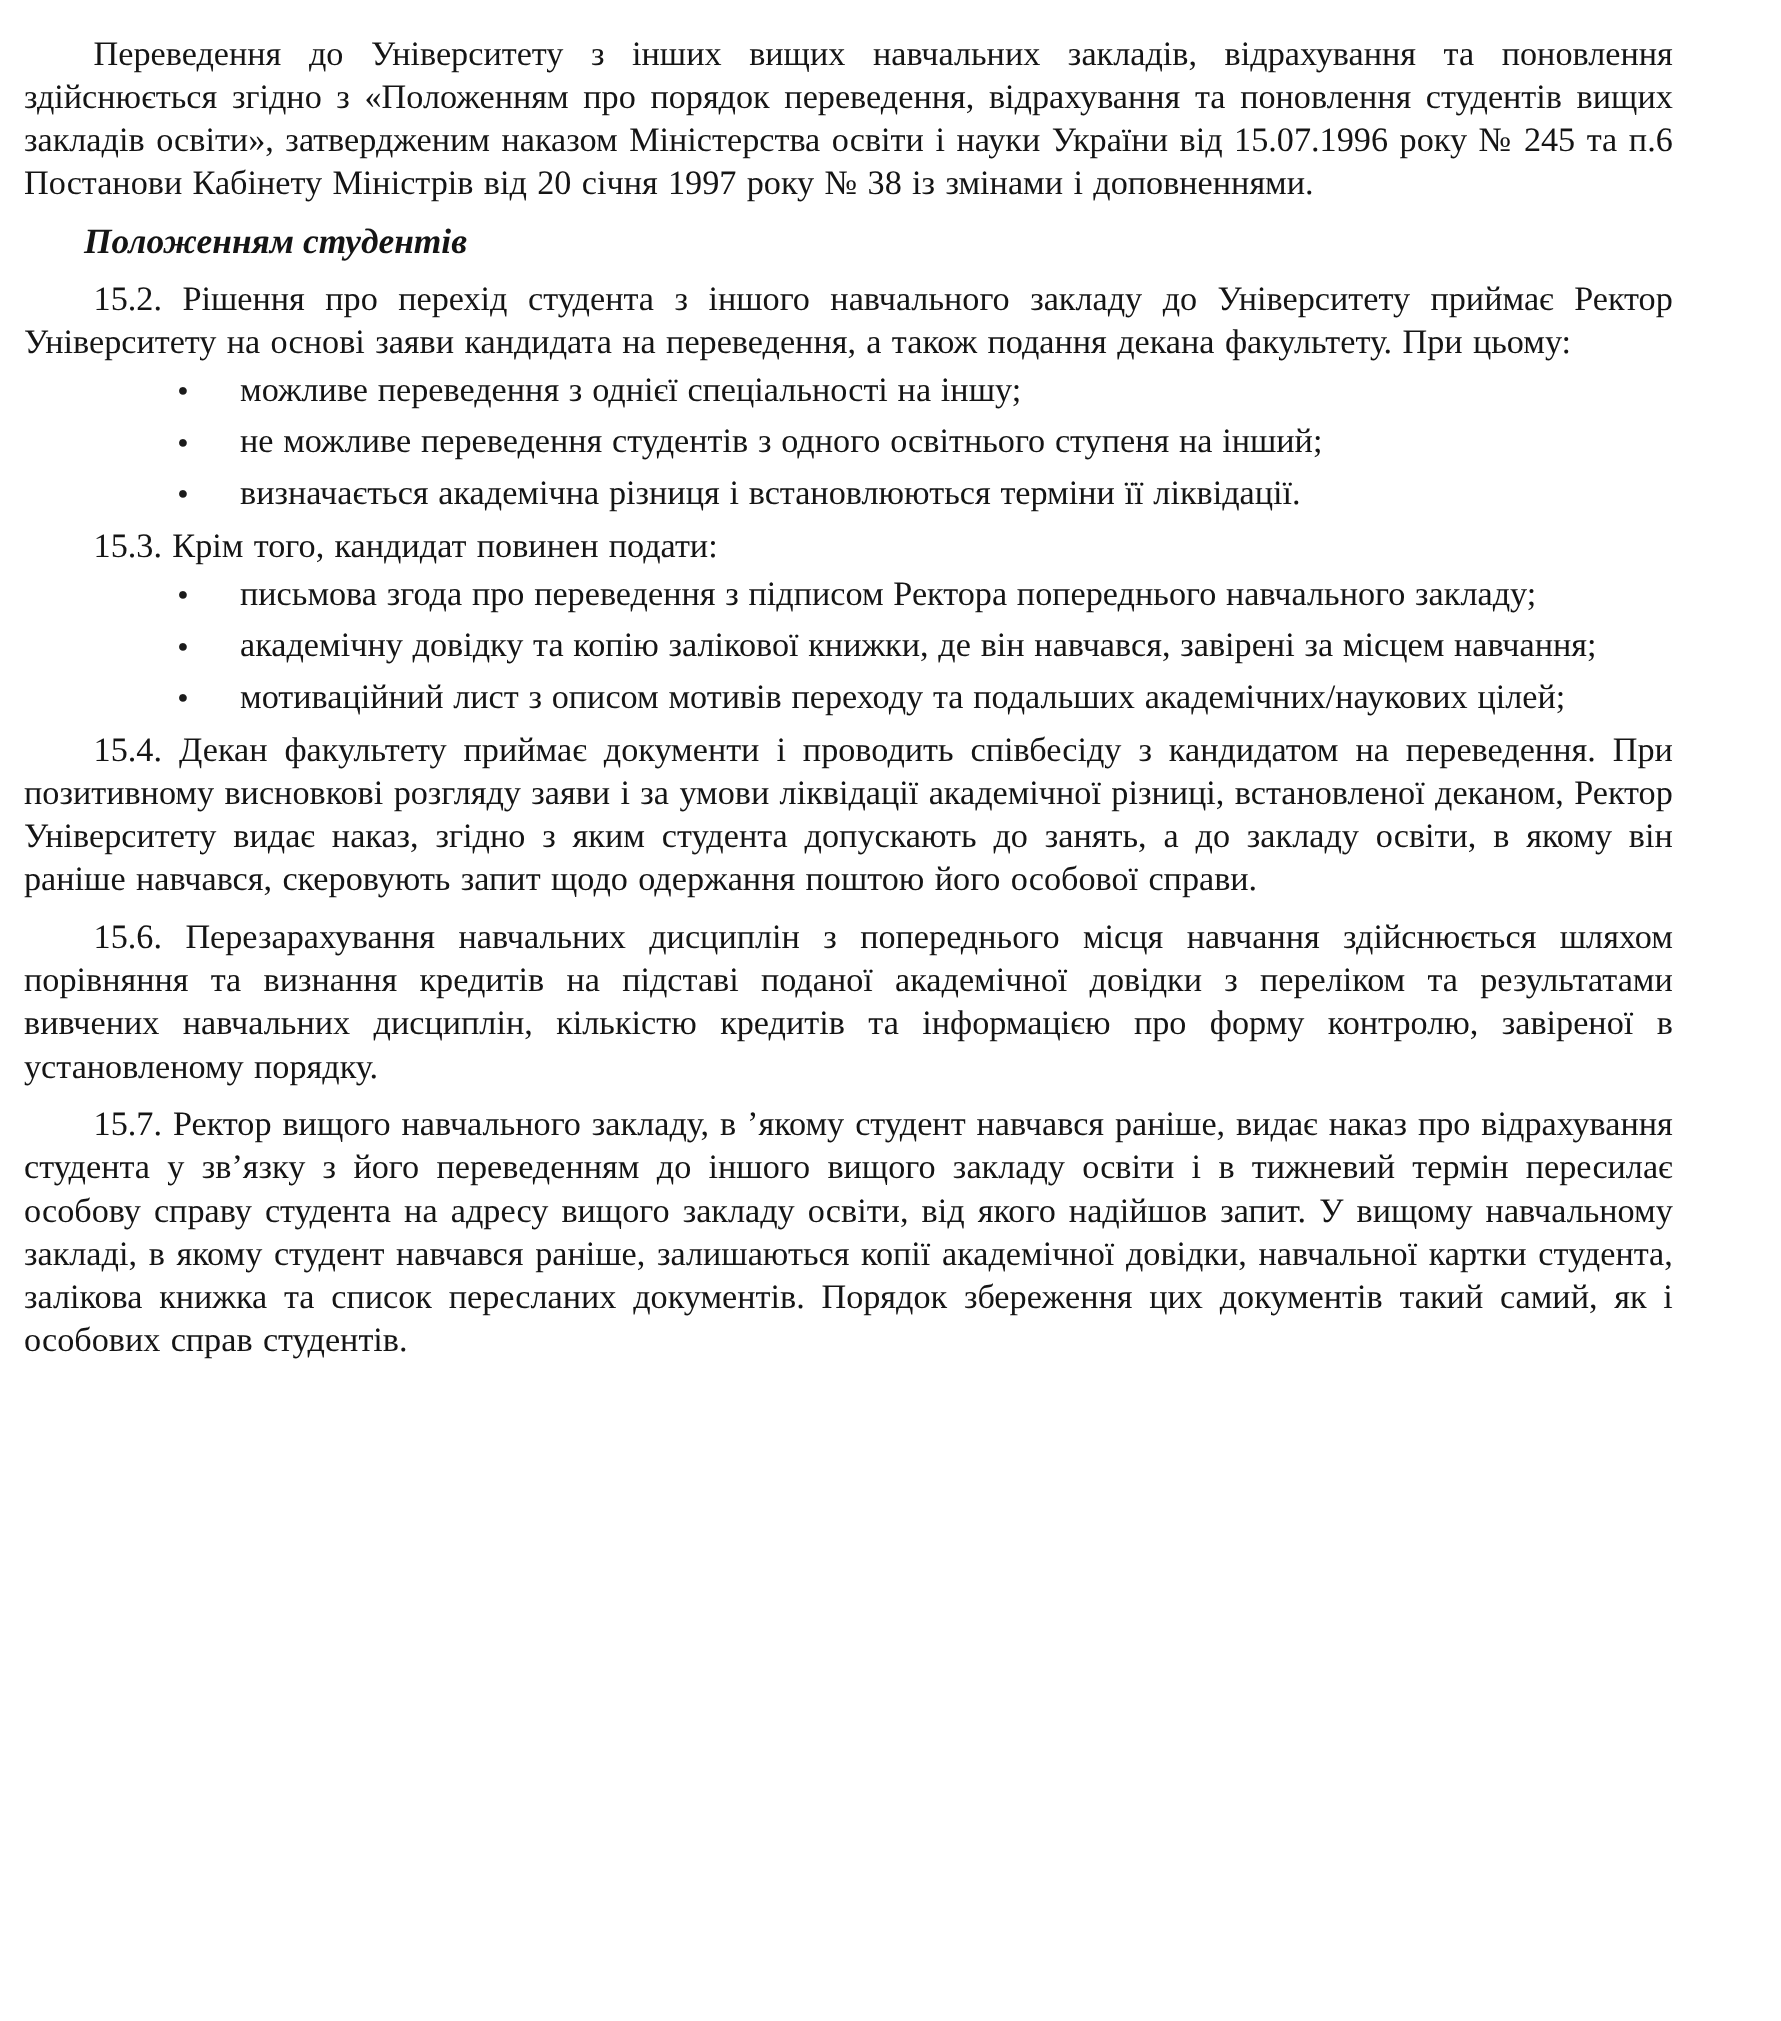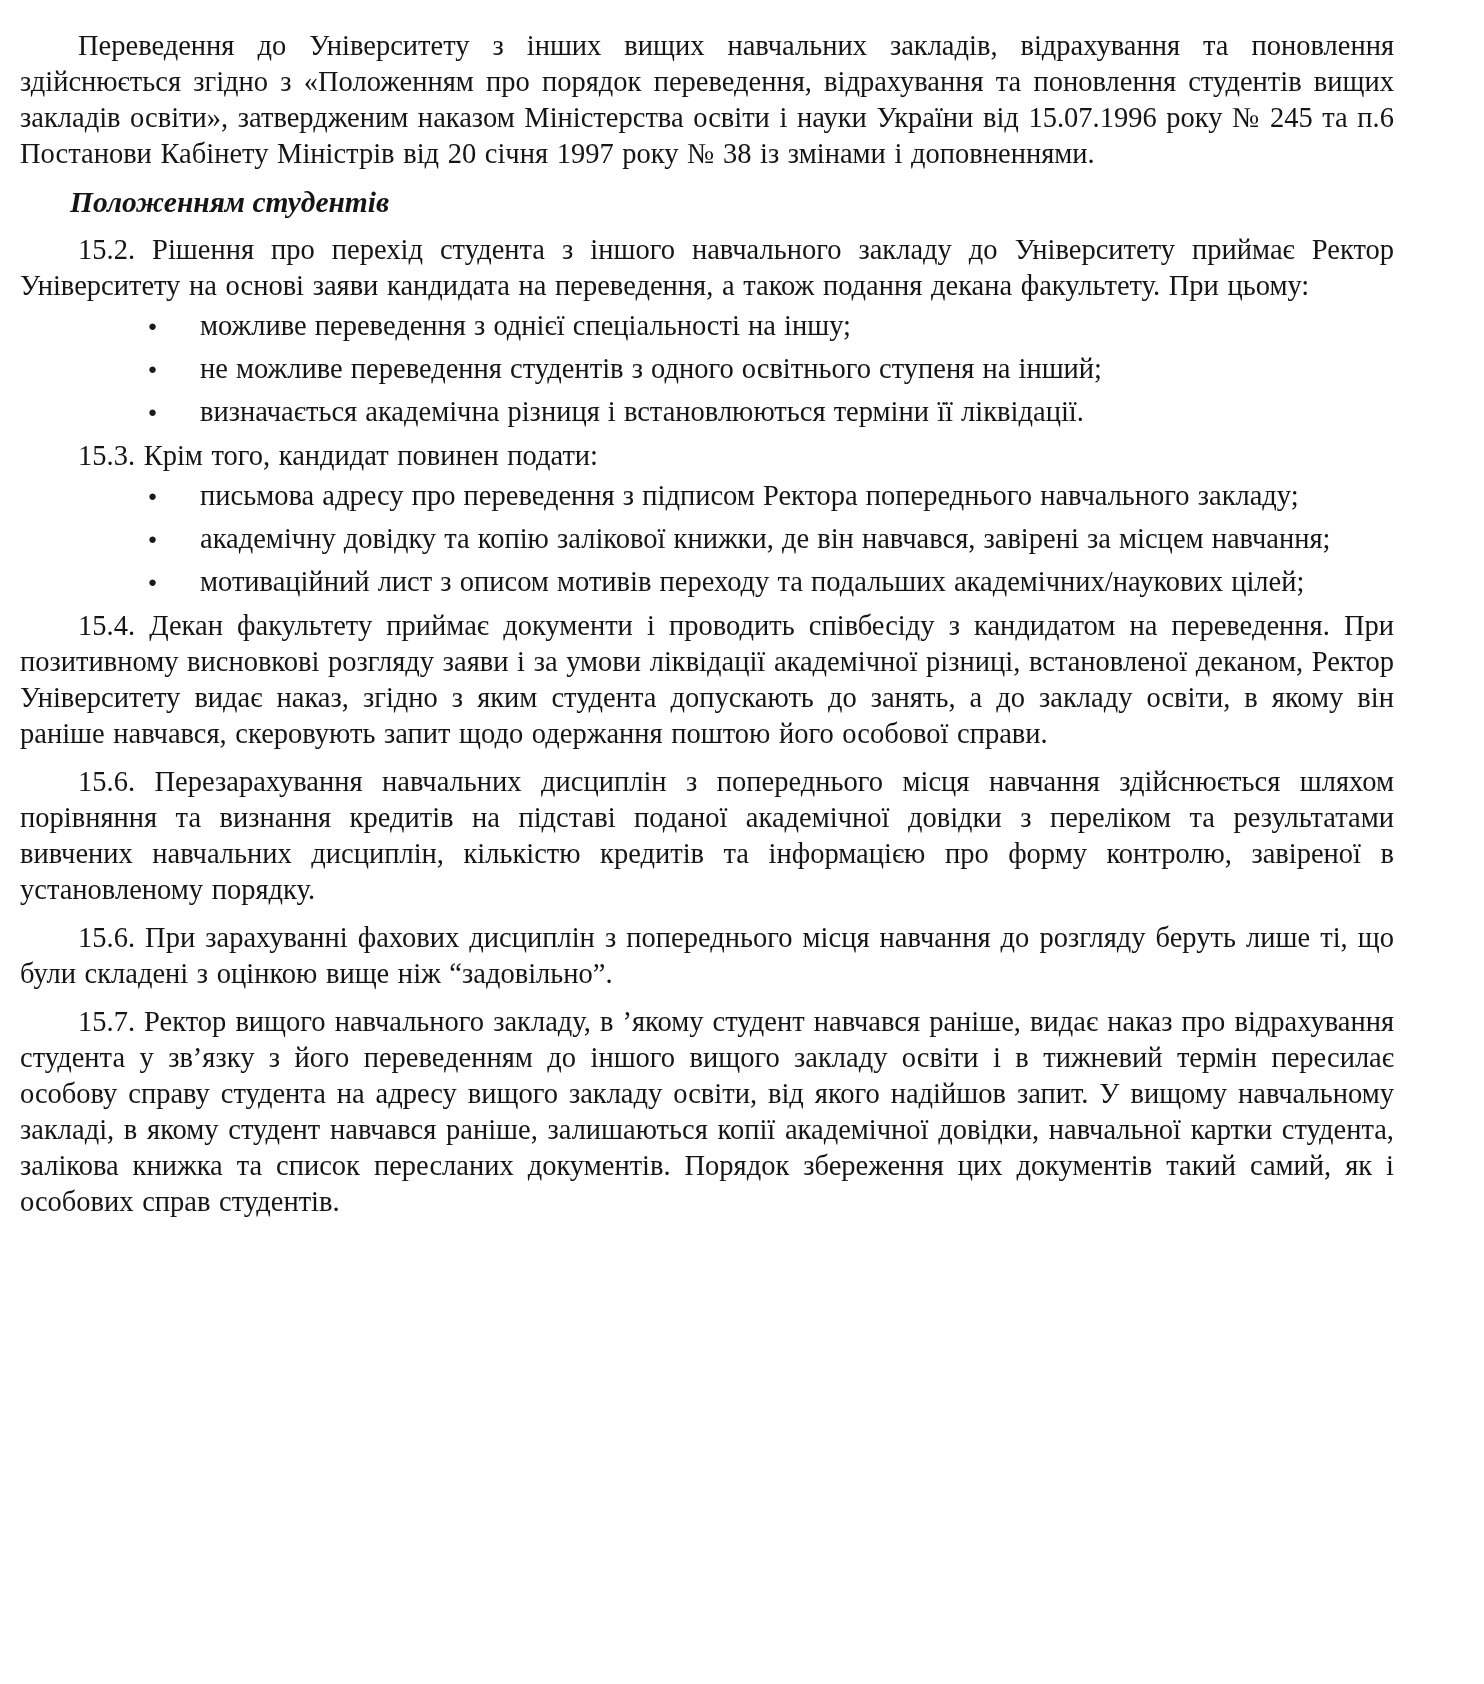--- a/index.html
+++ b/index.html
@@ -87,35 +87,34 @@
       <span class="bullet-marker">●</span>
       <span class="bullet-text">визначається академічна різниця і встановлюються терміни її ліквідації.</span>
     </li>
   </ul>
 
   <p class="body mb-xs sp-xs">15.3. Крім того, кандидат повинен подати:</p>
 
   <ul class="bullets">
     <li class="bullet-item">
       <span class="bullet-marker">●</span>
-      <span class="bullet-text">письмова адресу про переведення з підписом Ректора попереднього навчального закладу;</span>
+      <span class="bullet-text">письмова згода про переведення з підписом Ректора попереднього навчального закладу;</span>
     </li>
     <li class="bullet-item">
       <span class="bullet-marker">●</span>
       <span class="bullet-text">академічну довідку та копію залікової книжки, де він навчався, завірені за місцем навчання;</span>
     </li>
     <li class="bullet-item">
       <span class="bullet-marker">●</span>
       <span class="bullet-text">мотиваційний лист з описом мотивів переходу та подальших академічних/наукових цілей;</span>
     </li>
   </ul>
 
   <p class="body sp-lg">15.4. Декан факультету приймає документи і проводить співбесіду з кандидатом на переведення. При позитивному висновкові розгляду заяви і за умови ліквідації академічної різниці, встановленої деканом, Ректор Університету видає наказ, згідно з яким студента допускають до занять, а до закладу освіти, в якому він раніше навчався, скеровують запит щодо одержання поштою його особової справи.</p>
 
 
   <p class="body sp-sm">15.6. Перезарахування навчальних дисциплін з попереднього місця навчання здійснюється шляхом порівняння та визнання кредитів на підставі поданої академічної довідки з переліком та результатами вивчених навчальних дисциплін, кількістю кредитів та інформацією про форму контролю, завіреної в установленому порядку.</p>
 
-  <p class="body sp-xs">15.6. При зарахуванні фахових дисциплін з попереднього місця навчання до розгляду беруть лише ті, що були складені з оцінкою вище ніж “задовільно”.</p>
 
   <p class="body sp-sm">15.7. Ректор вищого навчального закладу, в ’якому студент навчався раніше, видає наказ про відрахування студента у зв’язку з його переведенням до іншого вищого закладу освіти і в тижневий термін пересилає особову справу студента на адресу вищого закладу освіти, від якого надійшов запит. У вищому навчальному закладі, в якому студент навчався раніше, залишаються копії академічної довідки, навчальної картки студента, залікова книжка та список пересланих документів. Порядок збереження цих документів такий самий, як і особових справ студентів.</p>
 
 
 </div>
 
 </body></html>

